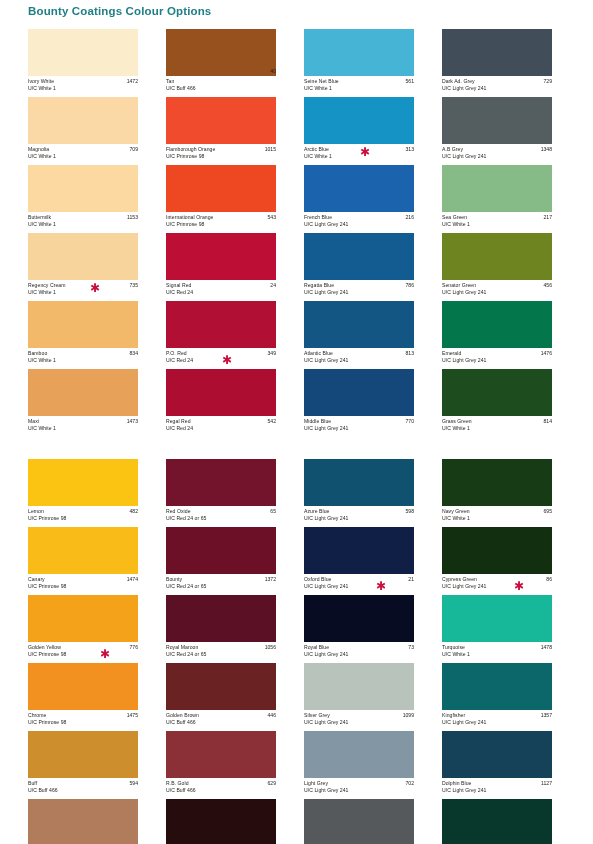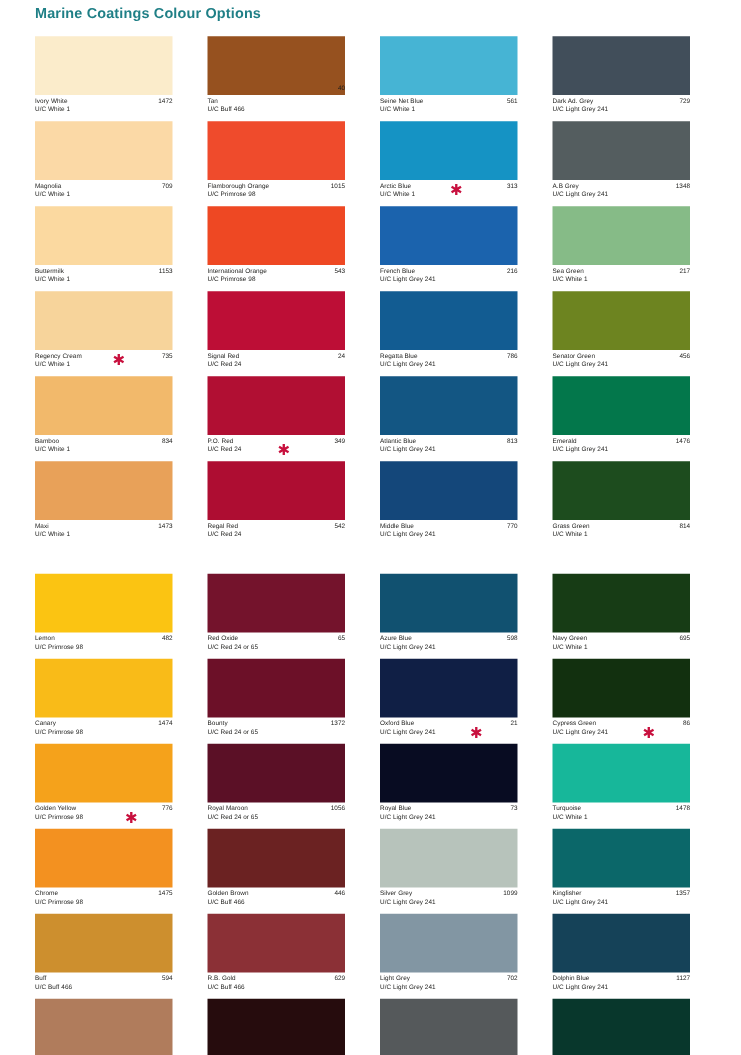--- a/index.html
+++ b/index.html
@@ -116,21 +116,21 @@
   }
   .star.star-right {
     left: 72px;
   }
 </style>
 </head>
 <body style="background: rgb(255, 255, 255);">
 
 <div id="page">
 
-  <div id="page-title" style="color: rgb(31, 127, 134);">Marine Coatings Colour Options</div>
+  <div id="page-title" style="color: rgb(31, 127, 134);">Bounty Coatings Colour Options</div>
 
   <div id="grid">
       <div class="column">
         <div class="swatch-cell">
           <div class="chip" title="Ivory White" style="background: rgb(251, 236, 203);"></div>
           <div class="caption">
             <span class="cap-name">Ivory White</span>
             <span class="cap-uc">U/C White 1</span>
             <span class="cap-ref">1472</span>
           </div>

